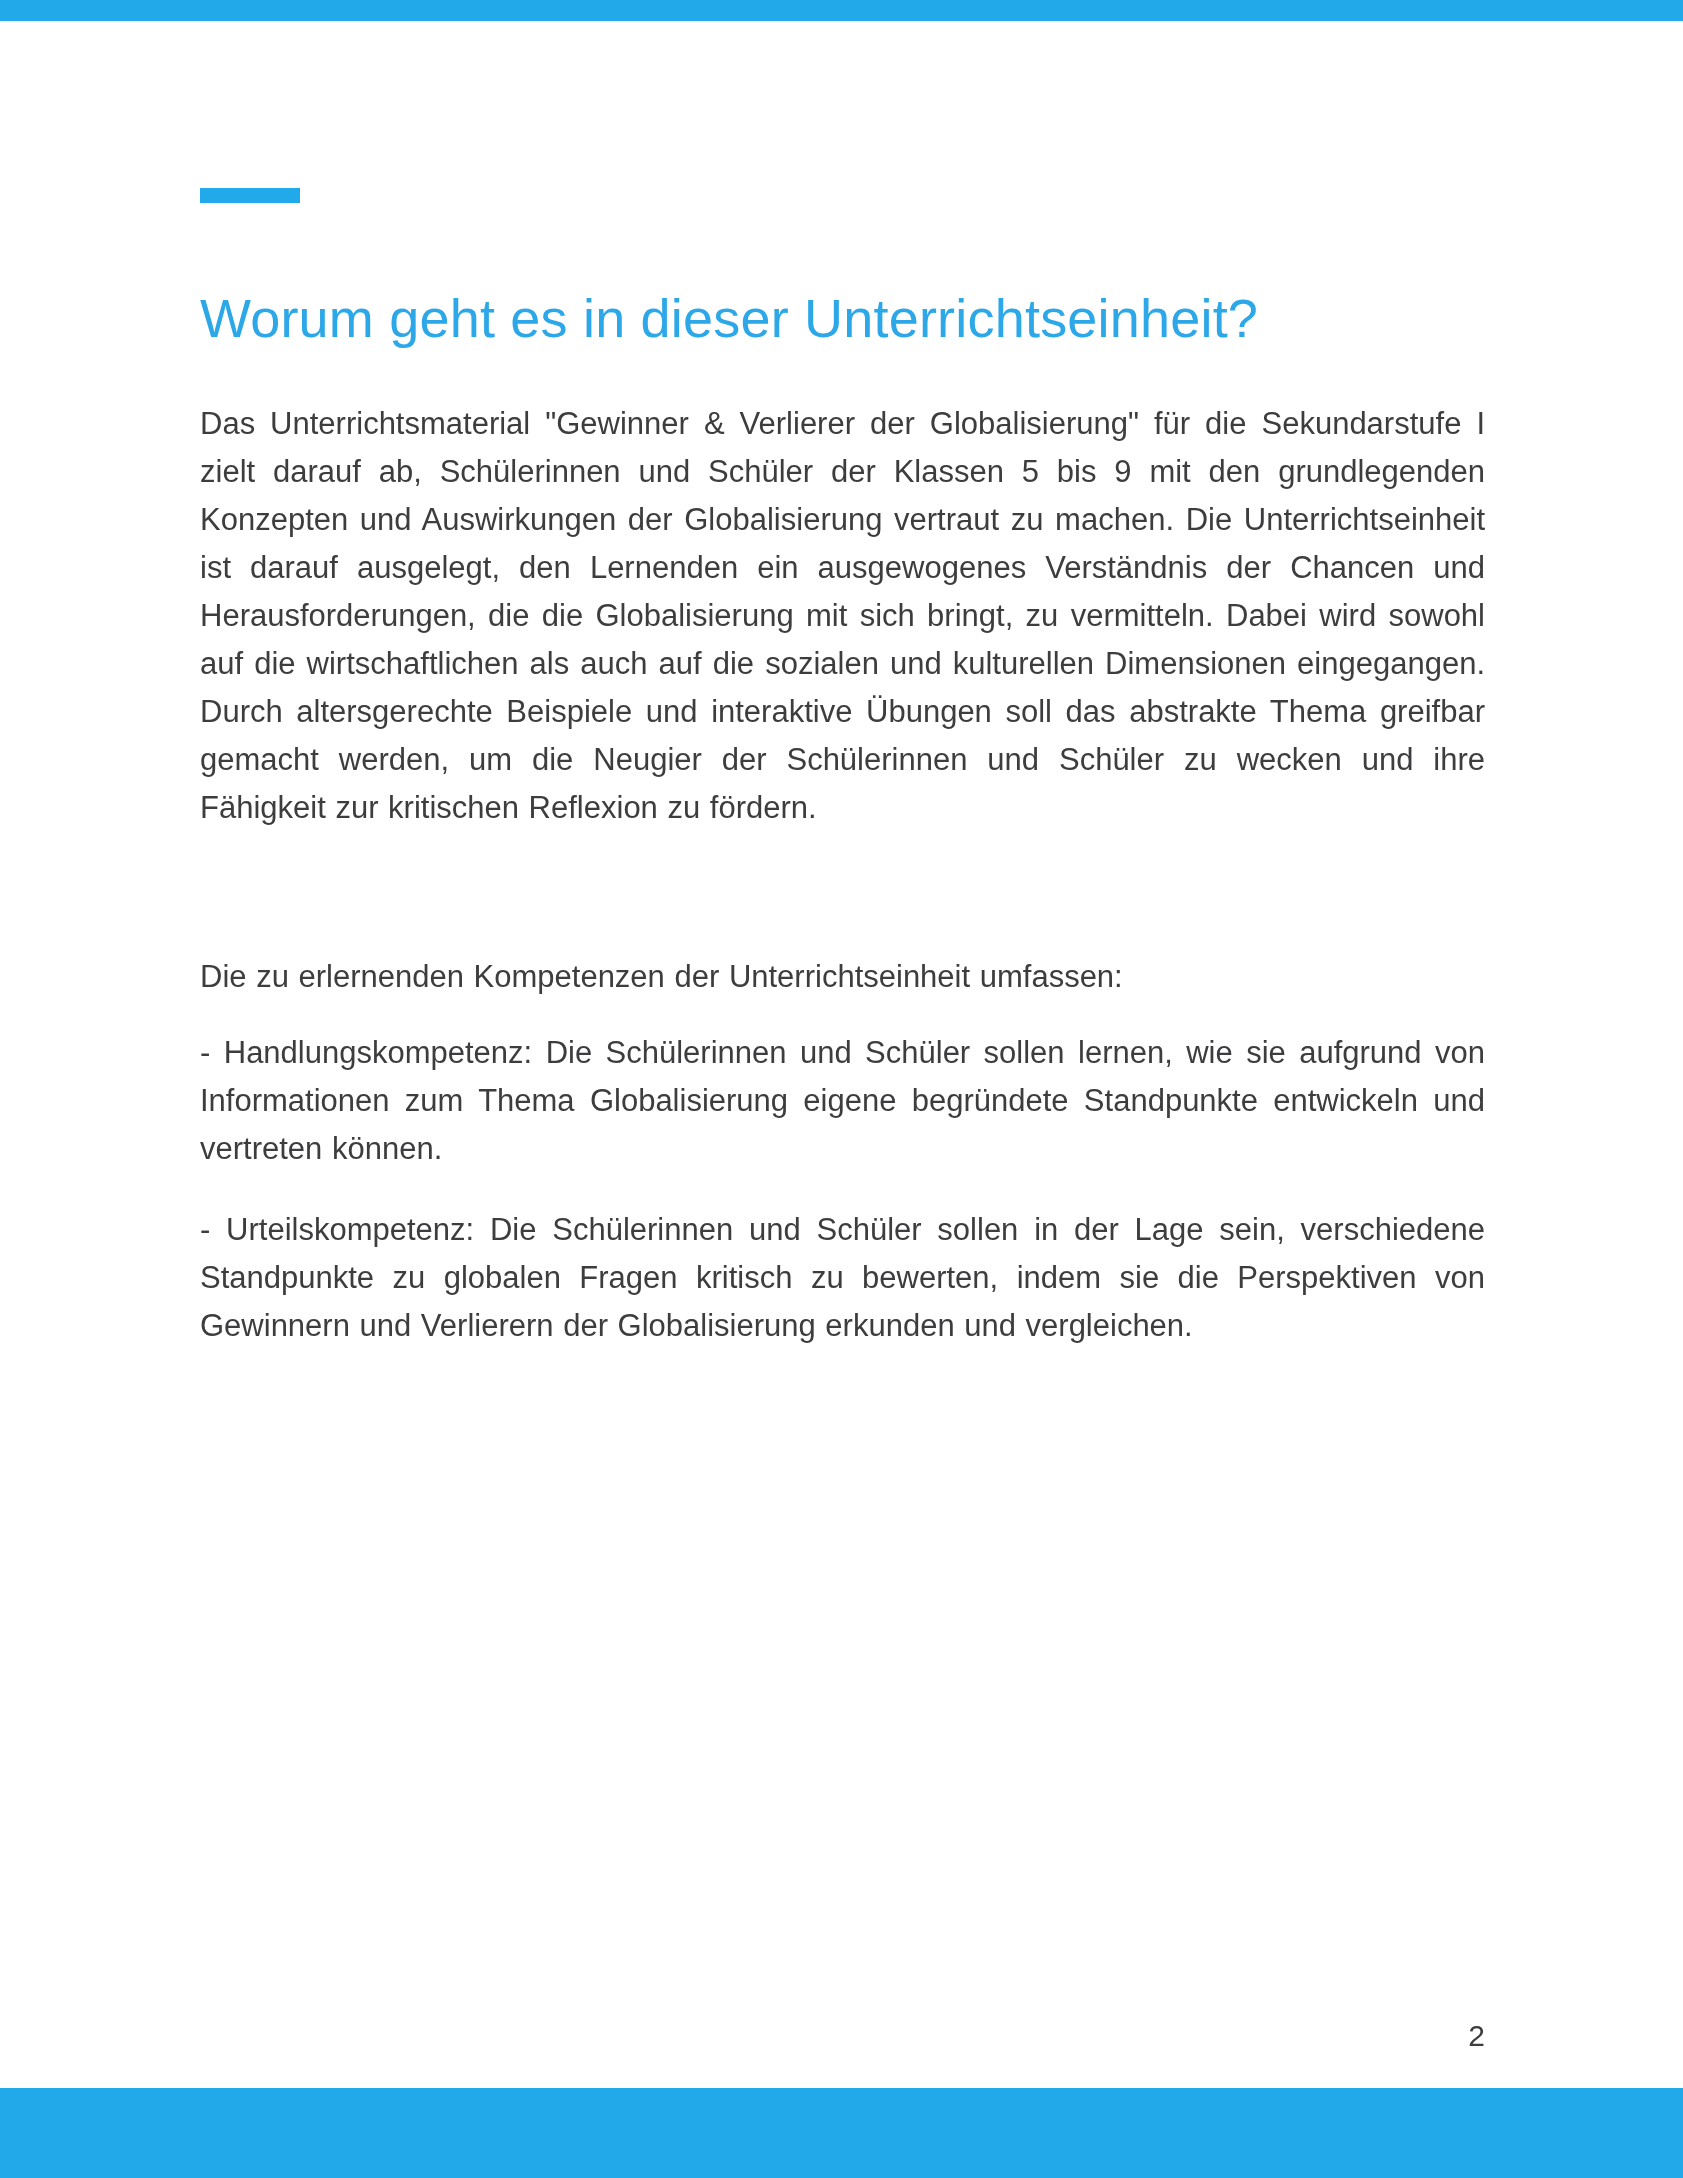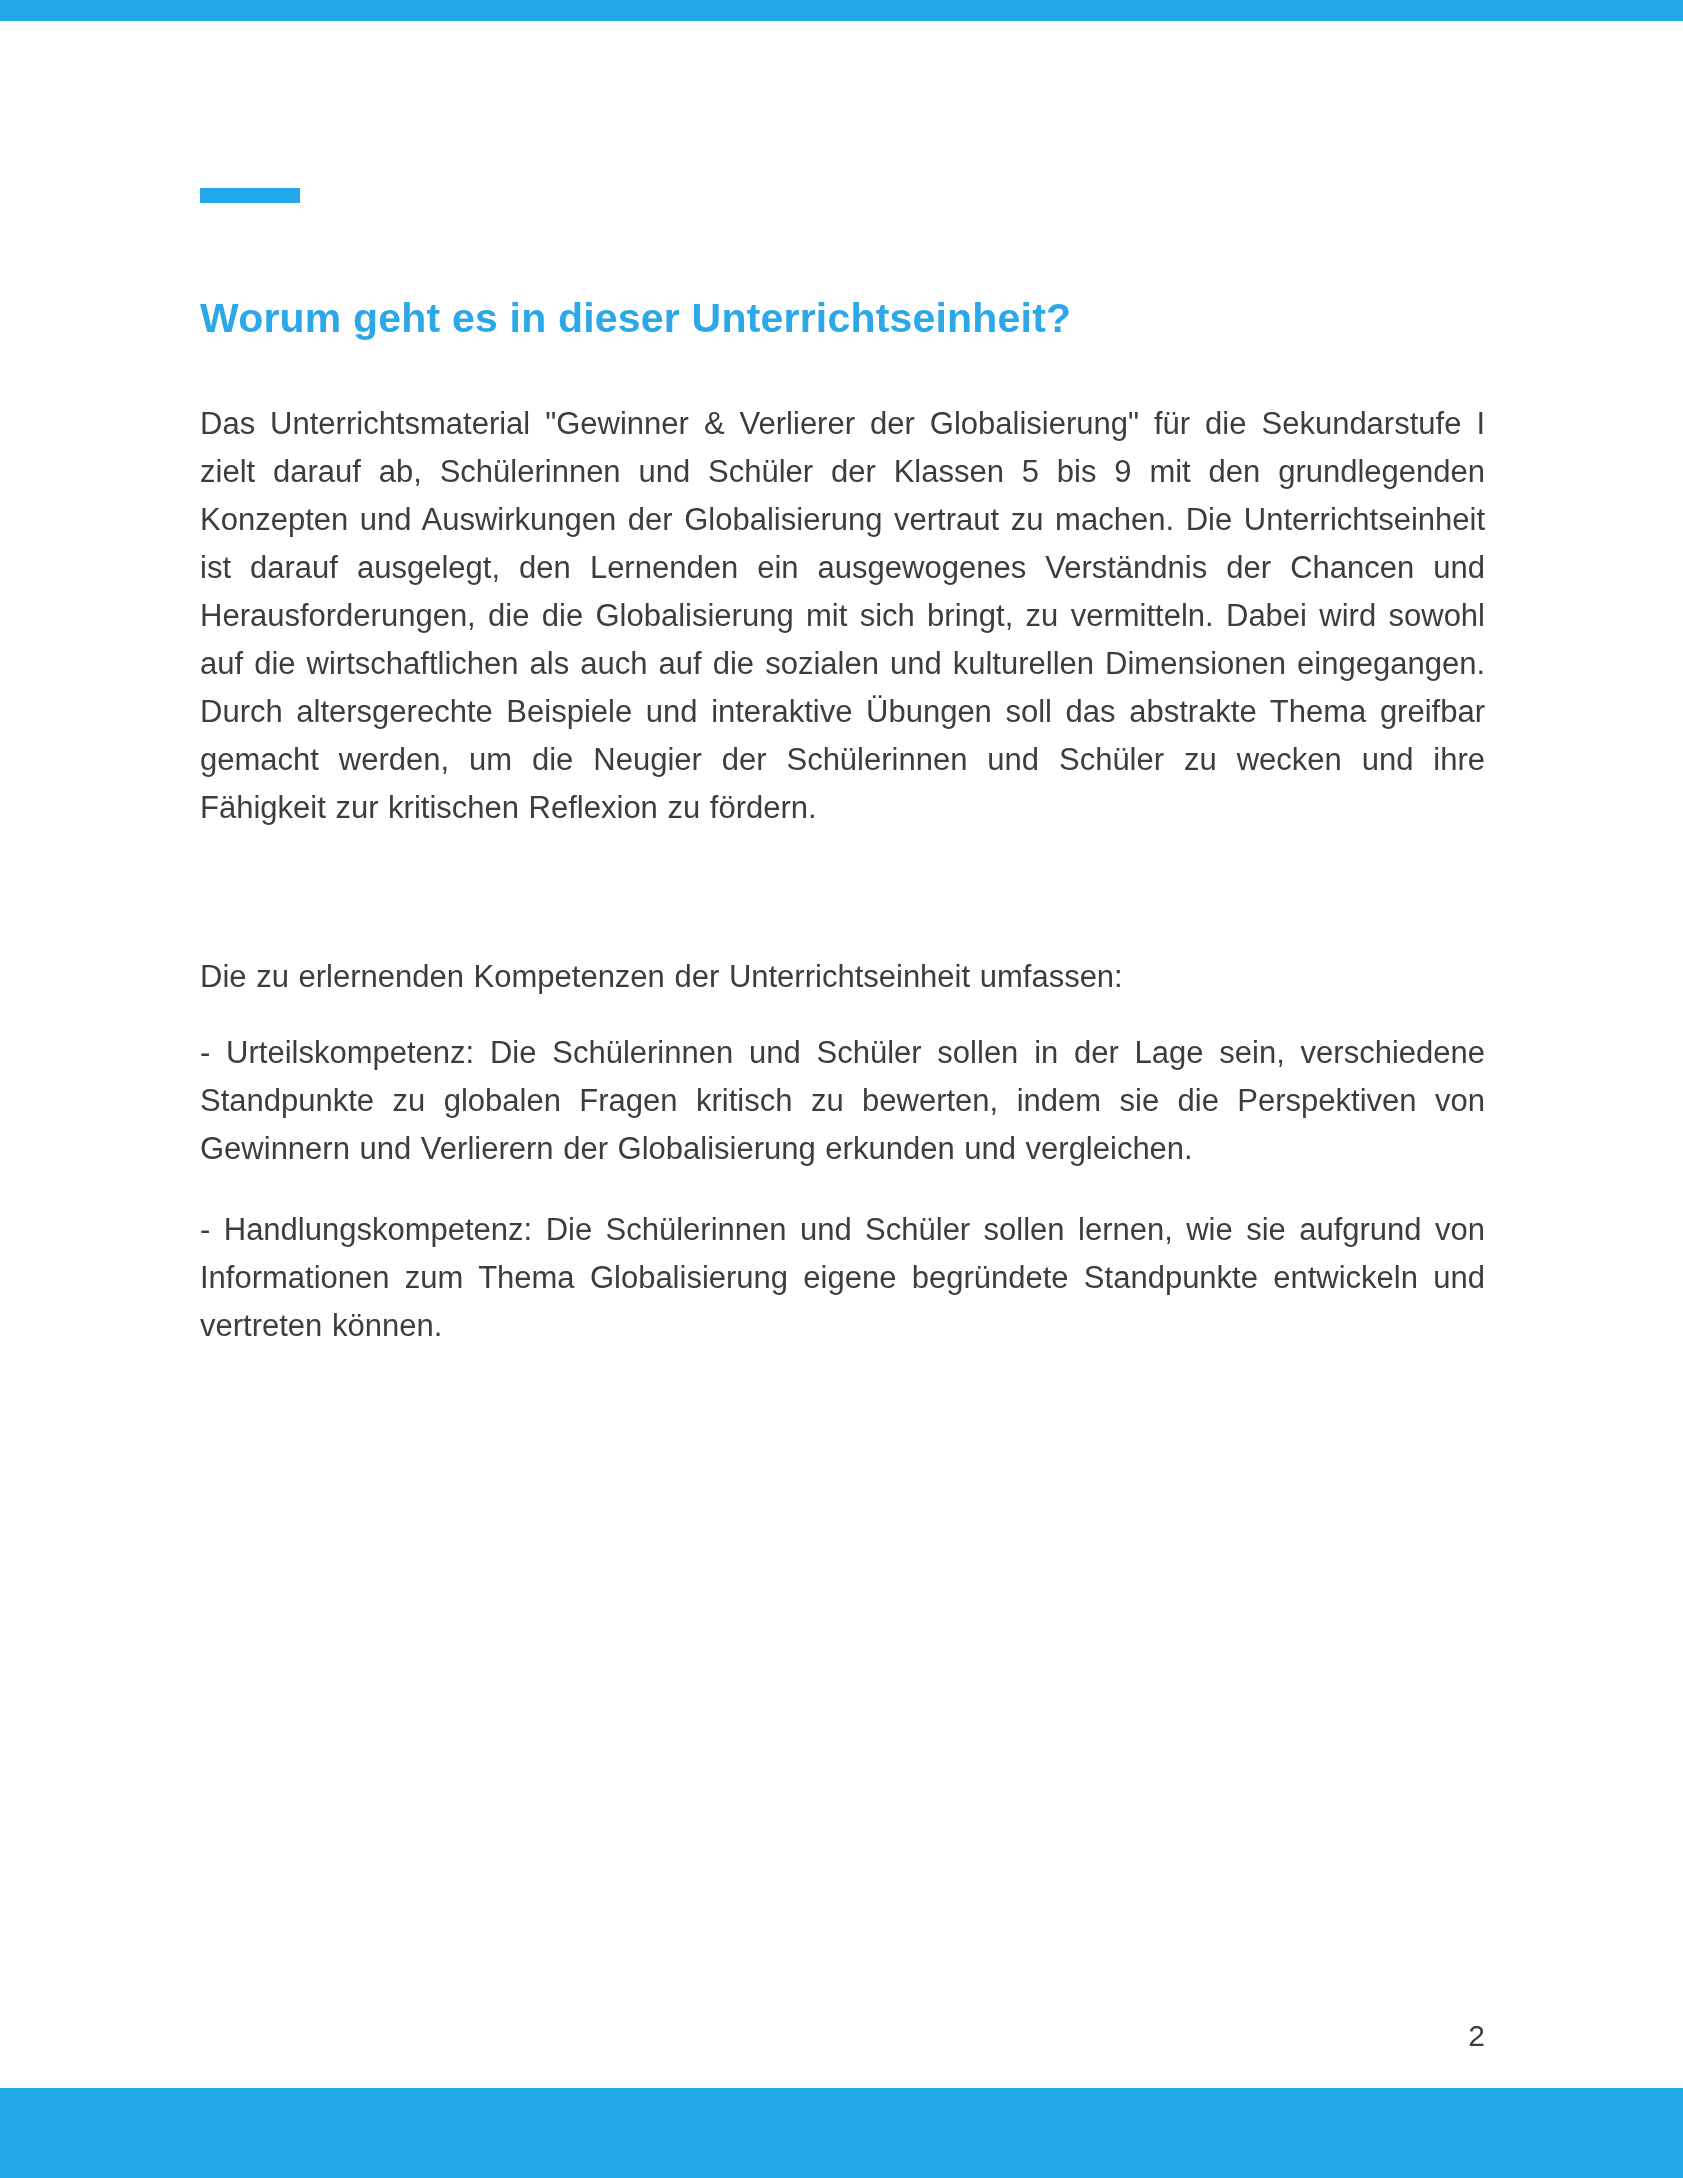--- a/index.html
+++ b/index.html
@@ -32,23 +32,23 @@
   .accent-dash{
     position:absolute;
     left:200px;top:188px;
     width:100px;height:15px;
     background:var(--accent-color);
   }
   .page-title{
     position:absolute;
     left:200px;top:293px;
     width:1287px;
-    font-size:41px;
+    font-size:54px;
     line-height:51px;
-    font-weight:700;
+    font-weight:400;
     color:var(--heading-color);
     letter-spacing:0.2px;
   }
   .content{
     position:absolute;
     left:200px;top:400px;
     width:1285px;
     color:var(--text-color);
     font-size:31px;
     line-height:48px;
@@ -86,23 +86,23 @@
   <div class="accent-dash"></div>
 
   <h1 class="page-title">Worum geht es in dieser Unterrichtseinheit?</h1>
 
   <div class="content">
     <p class="intro-paragraph">Das Unterrichtsmaterial "Gewinner &amp; Verlierer der Globalisierung" für die Sekundarstufe I zielt darauf ab, Schülerinnen und Schüler der Klassen 5 bis 9 mit den grundlegenden Konzepten und Auswirkungen der Globalisierung vertraut zu machen. Die Unterrichtseinheit ist darauf ausgelegt, den Lernenden ein ausgewogenes Verständnis der Chancen und Herausforderungen, die die Globalisierung mit sich bringt, zu vermitteln. Dabei wird sowohl auf die wirtschaftlichen als auch auf die sozialen und kulturellen Dimensionen eingegangen. Durch altersgerechte Beispiele und interaktive Übungen soll das abstrakte Thema greifbar gemacht werden, um die Neugier der Schülerinnen und Schüler zu wecken und ihre Fähigkeit zur kritischen Reflexion zu fördern.</p>
 
     <p class="competencies-intro">Die zu erlernenden Kompetenzen der Unterrichtseinheit umfassen:</p>
 
 
+    <p class="competency">- Handlungskompetenz: Die Schülerinnen und Schüler sollen lernen, wie sie aufgrund von Informationen zum Thema Globalisierung eigene begründete Standpunkte entwickeln und vertreten können.</p>
+
     <p class="competency">- Urteilskompetenz: Die Schülerinnen und Schüler sollen in der Lage sein, verschiedene Standpunkte zu globalen Fragen kritisch zu bewerten, indem sie die Perspektiven von Gewinnern und Verlierern der Globalisierung erkunden und vergleichen.</p>
-
-    <p class="competency">- Handlungskompetenz: Die Schülerinnen und Schüler sollen lernen, wie sie aufgrund von Informationen zum Thema Globalisierung eigene begründete Standpunkte entwickeln und vertreten können.</p>
 
 
   </div>
 
   <div class="page-number">2</div>
 
   <div class="bottom-bar"></div>
 
 </div>
 

